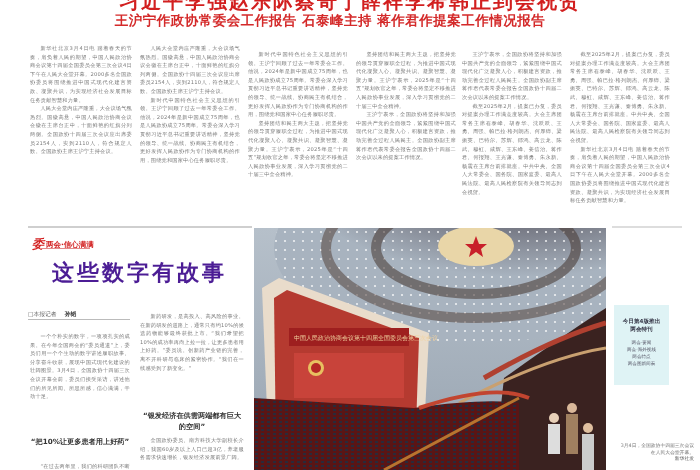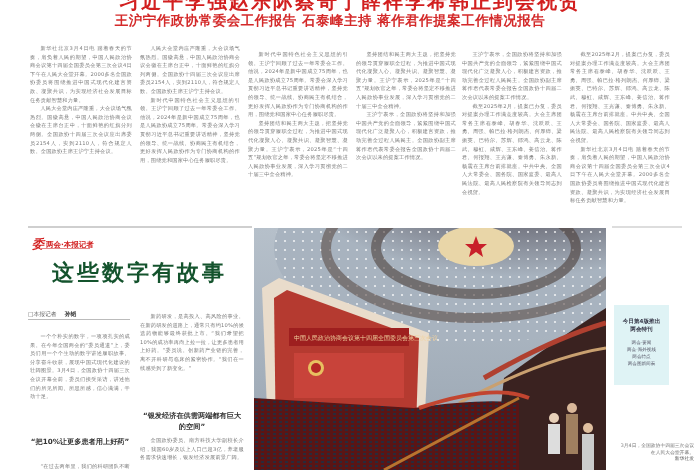--- a/index.html
+++ b/index.html
@@ -25,21 +25,21 @@
 
   .section-tag {
     position: absolute; left: 32px; top: 236px; display: flex; align-items: center;
     color: #d21f1f; font-size: 7.5px; font-weight: bold;
   }
   .section-tag .glyph { font-size: 12px; font-style: italic; margin-right: 2px; }
   .section-tag-underline { position: absolute; left: 40px; top: 248px; width: 50px; height: 1px; background: #e58a8a; }
 
   .feature-title {
     position: absolute; left: 52px; top: 258px; font-size: 22px; font-weight: bold;
-    color: #14532d; letter-spacing: 3px; white-space: nowrap; text-align: center;
+    color: #4c1d95; letter-spacing: 3px; white-space: nowrap; text-align: center;
   }
   .byline { position: absolute; left: 28px; top: 310px; font-size: 5.8px; color: #666; }
   .byline b { margin-left: 8px; color: #333; }
   .byline-rule { position: absolute; left: 28px; top: 319px; width: 102px; height: 1px; background: #bbb; }
 
   .subhead {
     position: absolute; font-size: 7.2px; font-weight: bold; color: #333; line-height: 11px; text-align: center;
   }
 
   .photo {
@@ -87,21 +87,21 @@
 </div>
 <div class="col" style="left:570px;top:50px;width:100px;height:168px;">
   <p>截至2025年2月，提案已办复，委员对提案办理工作满意度较高。大会主席团常务主席石泰峰、胡春华、沈跃跃、王勇、周强、帕巴拉·格列朗杰、何厚铧、梁振英、巴特尔、苏辉、邵鸿、高云龙、陈武、穆虹、咸辉、王东峰、姜信治、蒋作君、何报翔、王光谦、秦博勇、朱永新、杨震在主席台前排就座。中共中央、全国人大常委会、国务院、国家监委、最高人民法院、最高人民检察院有关领导同志到会祝贺。</p>
   <p>新华社北京3月4日电 踏着春天的节奏，肩负着人民的期望，中国人民政治协商会议第十四届全国委员会第三次会议4日下午在人民大会堂开幕。2000多名全国政协委员将围绕推进中国式现代化建言资政、凝聚共识，为实现经济社会发展目标任务贡献智慧和力量。</p>
 </div>
 
 <div class="rule" style="left:28px;top:226px;width:224px;"></div>
 
 <div class="section-tag">
   <span class="glyph">委</span>
-  <span>两会·本报记者</span>
+  <span>两会·信心满满</span>
 </div>
 <div class="section-tag-underline"></div>
 
 <div class="feature-title">这些数字有故事</div>
 
 <div class="byline">
   <span>□本报记者</span><b>孙韬</b>
 </div>
 <div class="byline-rule"></div>
 

